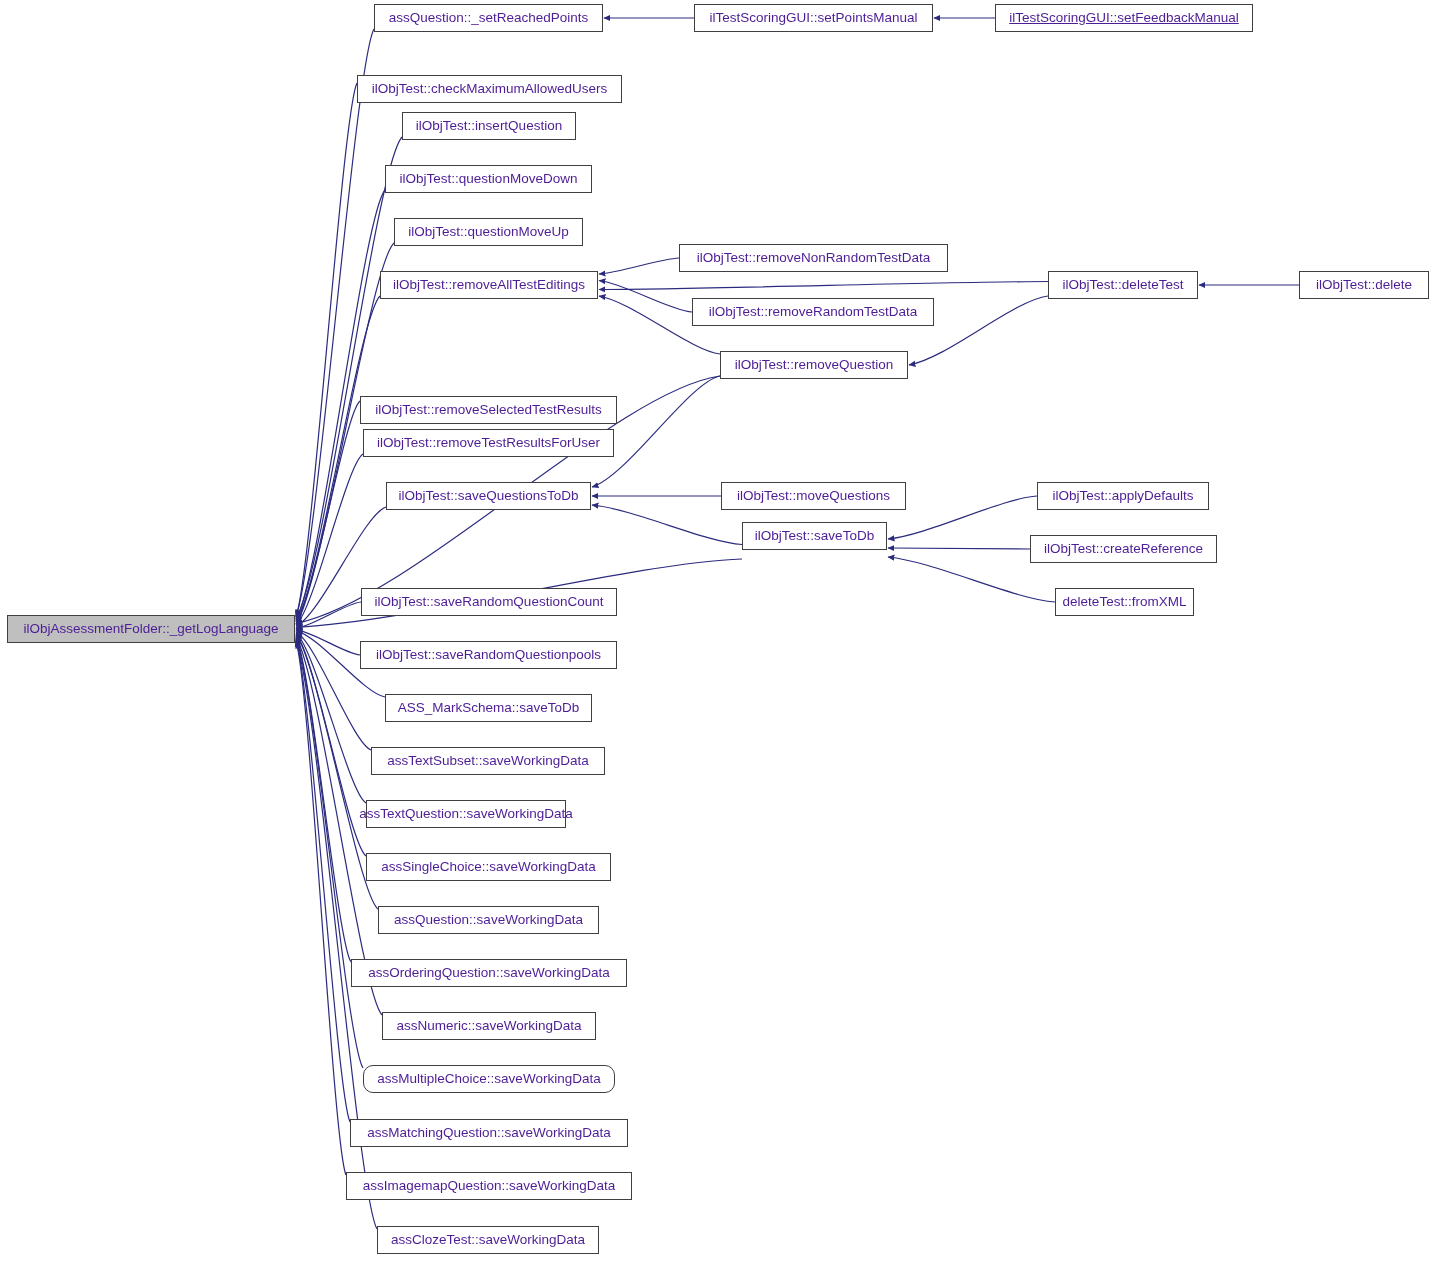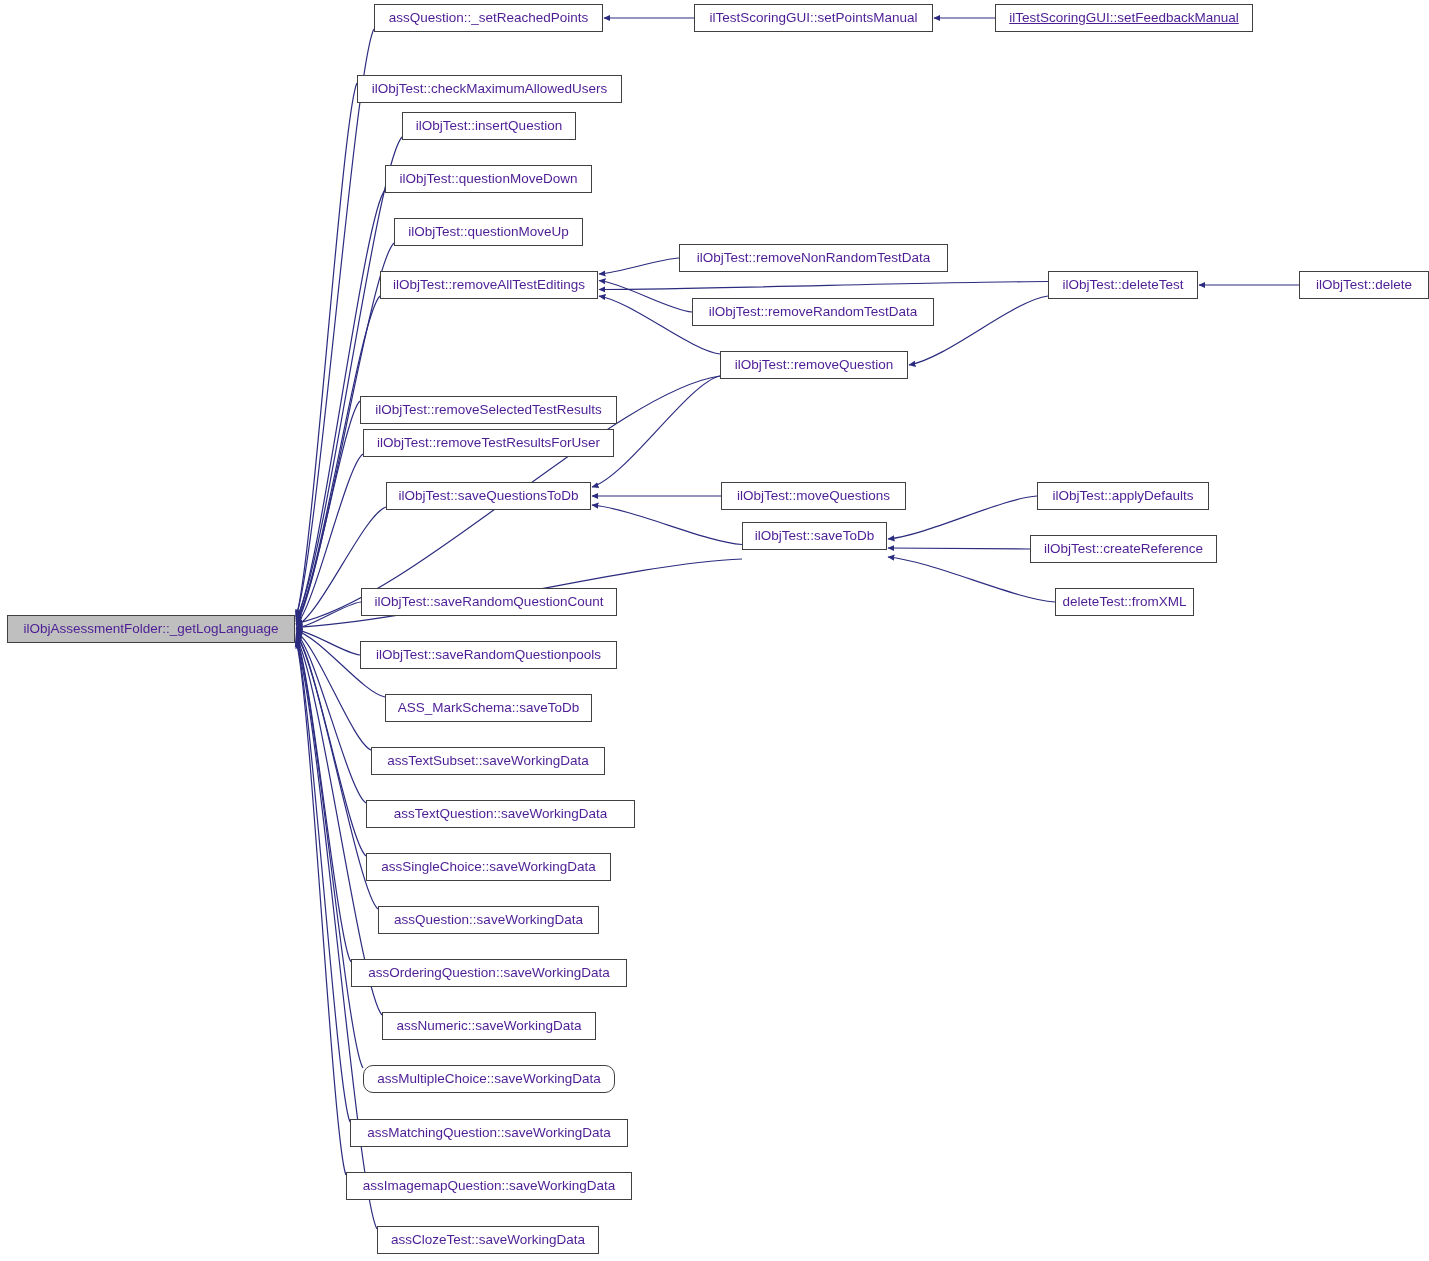--- a/index.html
+++ b/index.html
@@ -170,21 +170,21 @@
       </div>
       <div class="node" style="left: 360px; top: 641px; width: 257px; height: 28px;">
         <span class="node-label">ilObjTest::saveRandomQuestionpools</span>
       </div>
       <div class="node" style="left: 385px; top: 694px; width: 207px; height: 28px;">
         <span class="node-label">ASS_MarkSchema::saveToDb</span>
       </div>
       <div class="node" style="left: 371px; top: 747px; width: 234px; height: 28px;">
         <span class="node-label">assTextSubset::saveWorkingData</span>
       </div>
-      <div class="node" style="left: 366px; top: 800px; width: 269px; height: 28px;">
+      <div class="node" style="left: 366px; top: 800px; width: 200px; height: 28px;">
         <span class="node-label">assTextQuestion::saveWorkingData</span>
       </div>
       <div class="node" style="left: 366px; top: 853px; width: 245px; height: 28px;">
         <span class="node-label">assSingleChoice::saveWorkingData</span>
       </div>
       <div class="node" style="left: 378px; top: 906px; width: 221px; height: 28px;">
         <span class="node-label">assQuestion::saveWorkingData</span>
       </div>
       <div class="node" style="left: 351px; top: 959px; width: 276px; height: 28px;">
         <span class="node-label">assOrderingQuestion::saveWorkingData</span>

